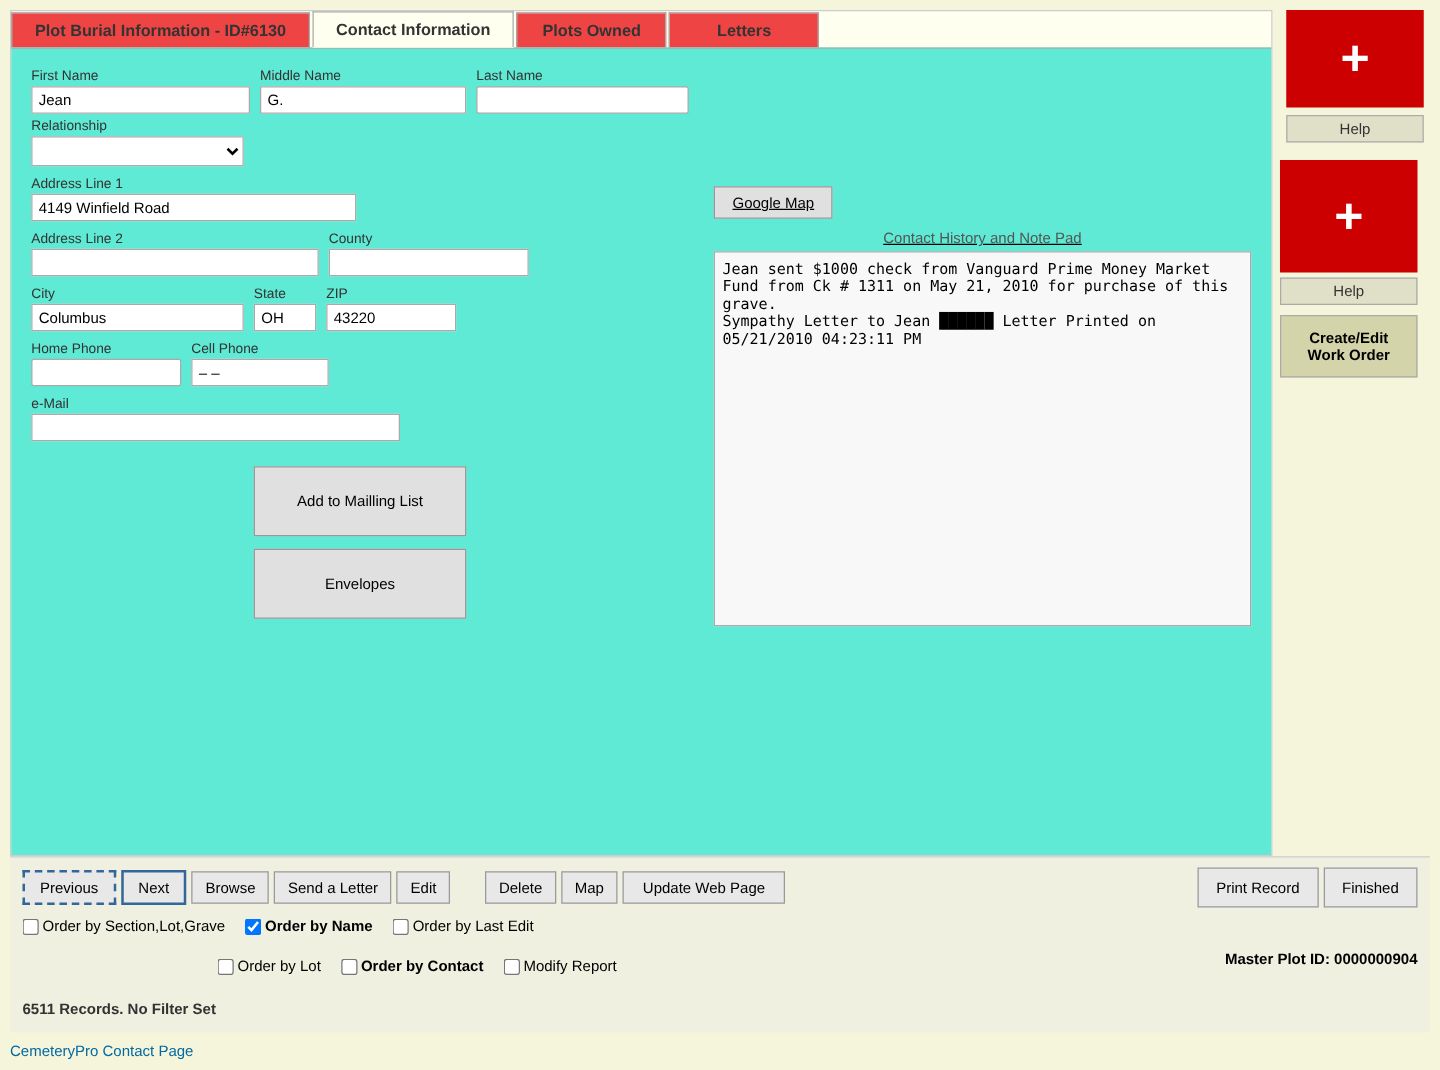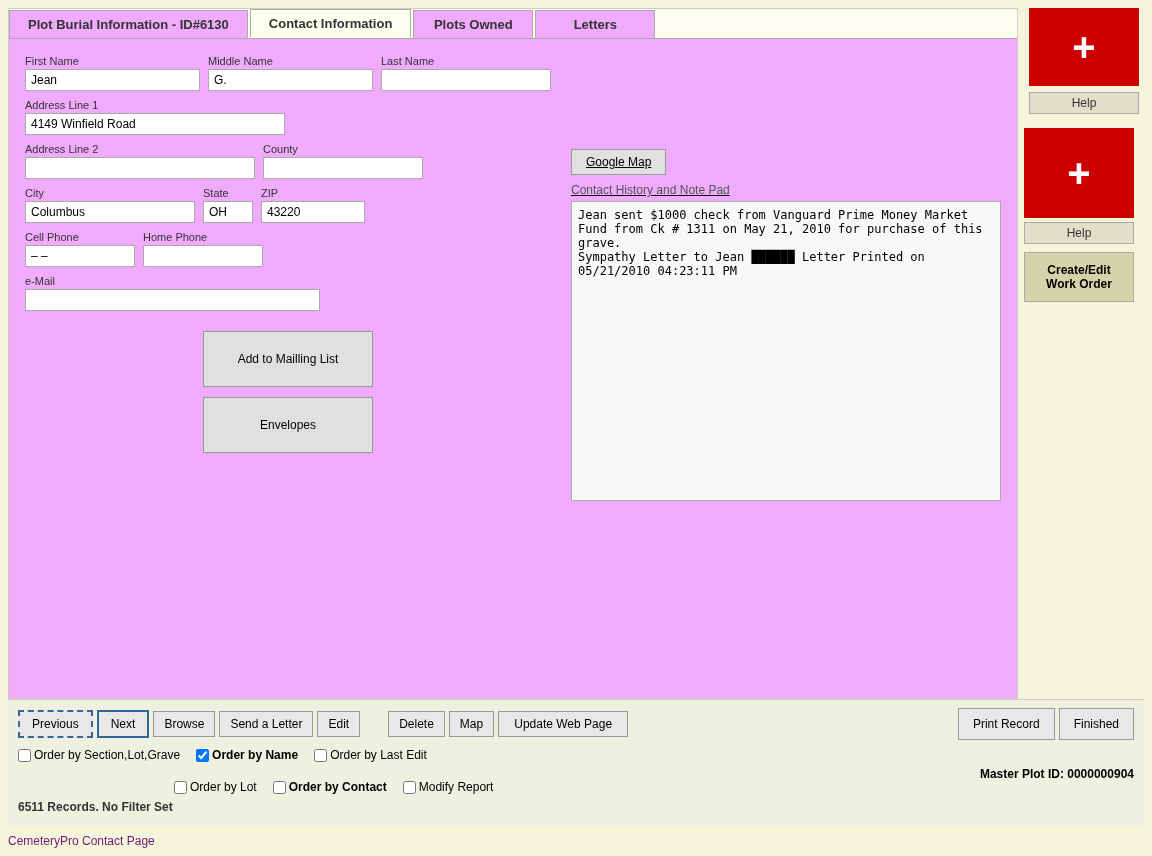--- a/index.html
+++ b/index.html
@@ -29,40 +29,40 @@
       border: 1px solid #ccc;
       background: #fffff0;
     }
     .tab-bar {
       display: flex;
       align-items: flex-end;
     }
     .tab {
       padding: 6px 18px;
       border: 1px solid #aaa;
-      background: #f0abfc;
+      background: #ef4444;
       cursor: pointer;
       font-size: 13px;
       font-weight: bold;
       color: #333;
       border-bottom: none;
       margin-right: 2px;
       min-width: 120px;
       text-align: center;
     }
     .tab.active {
       background: #fffff0;
       border-bottom: 1px solid #fffff0;
       z-index: 1;
     }
     .tab-content {
       flex: 1;
       padding: 16px;
       border-top: 1px solid #aaa;
-      background: #f0abfc;
+      background: #5eead4;
     }
     .form-row {
       display: flex;
       gap: 8px;
       margin-bottom: 8px;
       align-items: flex-start;
     }
     .form-group {
       display: flex;
       flex-direction: column;
@@ -113,21 +113,21 @@
       background: #e0e0e0;
       border: 1px solid #999;
       cursor: pointer;
       font-size: 12px;
       margin-top: 4px;
     }
     .contact-history-label {
       font-size: 12px;
       color: #555;
       margin-bottom: 4px;
-      text-align: left;
+      text-align: center;
     }
     .contact-history-textarea {
       width: 430px;
       height: 300px;
       border: 1px solid #aaa;
       background: #f8f8f8;
       padding: 6px;
       font-size: 12px;
       resize: none;
       overflow-y: scroll;
@@ -238,21 +238,21 @@
       border: 1px solid #999;
       background: #e8e8e8;
       cursor: pointer;
       font-size: 12px;
     }
     .checkboxes-row {
       display: flex;
       gap: 16px;
       align-items: center;
       flex-wrap: wrap;
-      margin-bottom: 6px;
+      margin-bottom: 20px;
     }
     .checkbox-item {
       display: flex;
       align-items: center;
       gap: 3px;
       font-size: 12px;
     }
     .checkbox-item.bold-label label {
       font-weight: bold;
     }
@@ -262,21 +262,21 @@
       margin-left: auto;
     }
     .records-info {
       font-size: 12px;
       font-weight: bold;
       color: #333;
       margin-bottom: 4px;
     }
     .page-footer {
       font-size: 12px;
-      color: #701a75;
+      color: #0369a1;
       margin-top: 8px;
     }
     .section-row-info {
       display: flex;
       justify-content: space-between;
       align-items: center;
     }
     .blurred {
       background: #ccc;
       color: transparent;
@@ -323,20 +323,30 @@
               <div class="form-group">
                 <label>Middle Name</label>
                 <input type="text" class="middle-name-input" value="G." style="">
               </div>
               <div class="form-group">
                 <label>Last Name</label>
                 <input type="text" class="last-name-input blurred" value="██████" style="">
               </div>
             </div>
 
+            <div class="form-row" style="margin-top:-4px;">
+              <div class="form-group" style="margin-left: 0px;">
+                <label>Relationship</label>
+                <div style="display:flex; align-items:center;">
+                  <select class="relationship-select">
+                    <option value=""></option>
+                  </select>
+                </div>
+              </div>
+            </div>
 
             <div class="form-row">
               <div class="form-group">
                 <label>Address Line 1</label>
                 <input type="text" class="address1-input" value="4149 Winfield Road" style="">
               </div>
             </div>
 
             <div class="form-row">
               <div class="form-group">
@@ -359,26 +369,26 @@
                 <input type="text" class="state-input" value="OH" style="">
               </div>
               <div class="form-group">
                 <label>ZIP</label>
                 <input type="text" class="zip-input" value="43220" style="">
               </div>
             </div>
 
             <div class="form-row">
               <div class="form-group">
+                <label>Home Phone</label>
+                <input type="text" class="home-phone-input blurred" value="614-XXXXXXX" style="">
+              </div>
+              <div class="form-group">
                 <label>Cell Phone</label>
                 <input type="text" class="cell-phone-input" value="– –" style="">
-              </div>
-              <div class="form-group">
-                <label>Home Phone</label>
-                <input type="text" class="home-phone-input blurred" value="614-XXXXXXX" style="">
               </div>
             </div>
 
             <div class="form-row">
               <div class="form-group">
                 <label>e-Mail</label>
                 <input type="text" class="email-input" style="">
               </div>
             </div>
 

